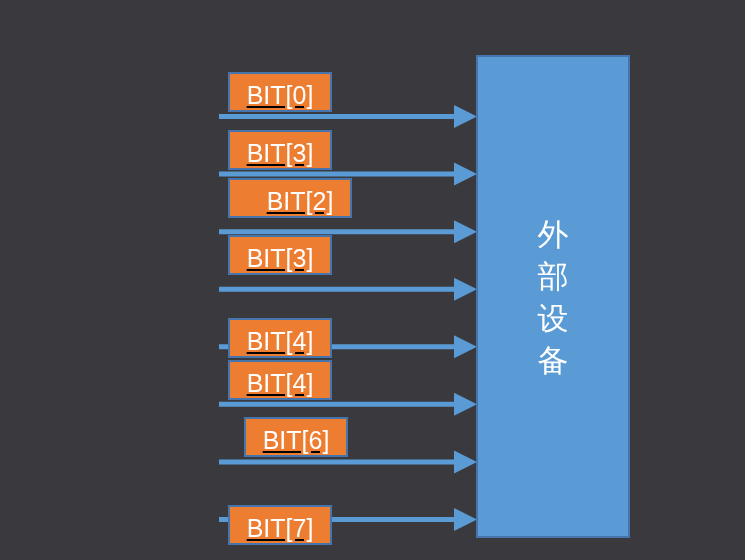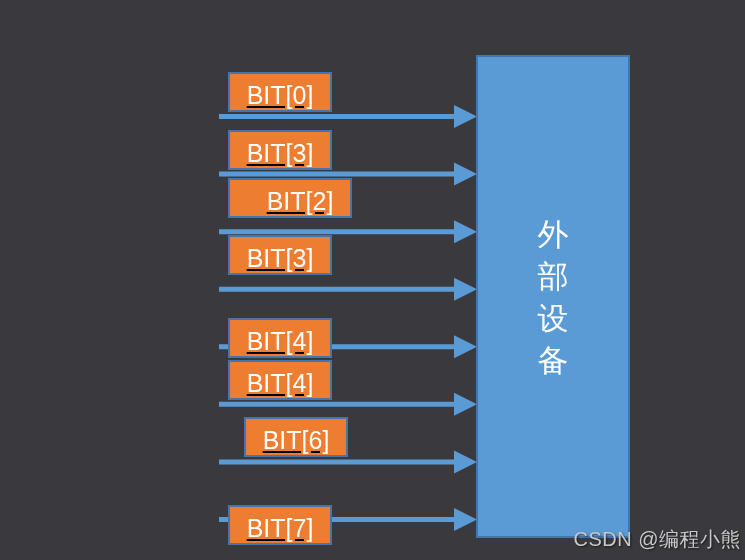--- a/index.html
+++ b/index.html
@@ -174,15 +174,14 @@
 
   <div class="device-box">
     <div class="device-label" id="device-label">
         <span class="device-char">外</span>
         <span class="device-char">部</span>
         <span class="device-char">设</span>
         <span class="device-char">备</span>
       </div>
   </div>
 
-  <div class="watermark">CSDN @编程小熊</div>
 
 </div>
 
 </body></html>

